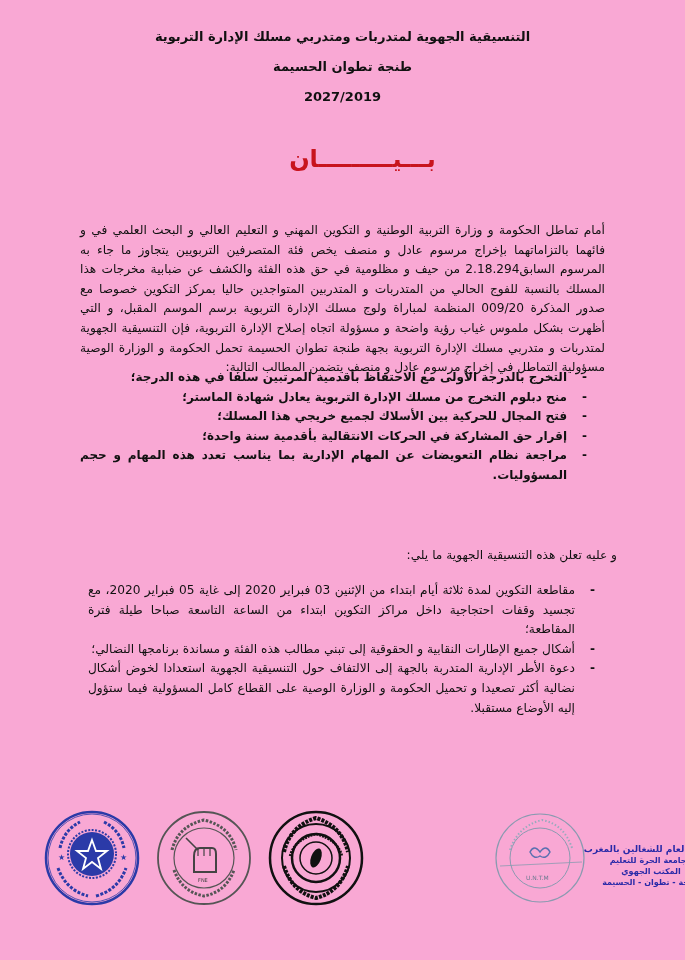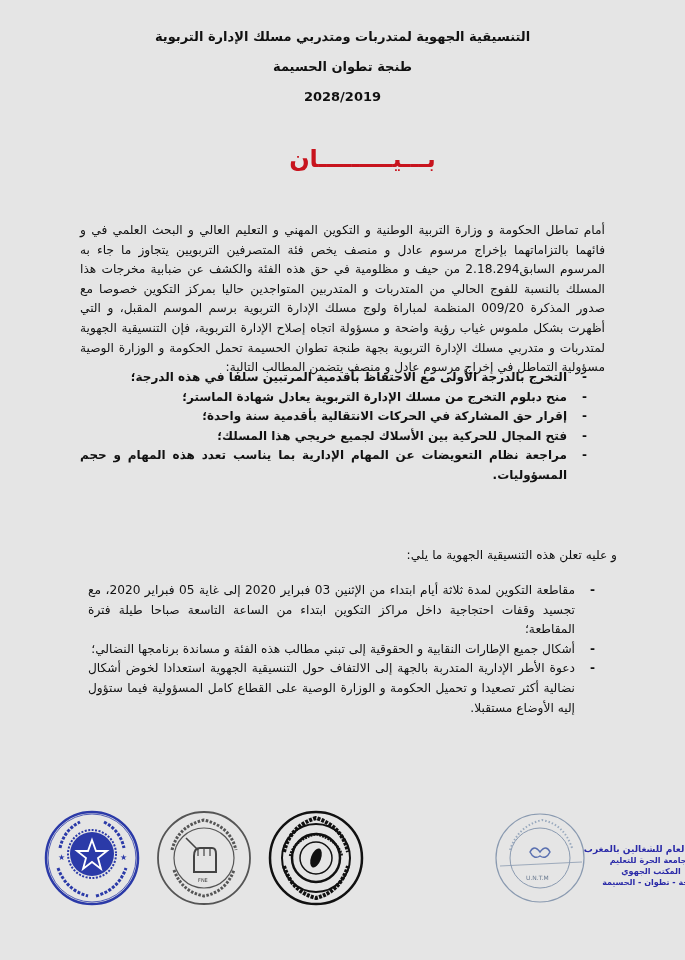--- a/index.html
+++ b/index.html
@@ -1,21 +1,21 @@
 <!DOCTYPE html>
 <html><head>
 <meta charset="utf-8">
 <style>
   html, body { margin: 0; padding: 0; background: #ffffff; }
   body {
     width: 685px; height: 960px; overflow: hidden; position: relative;
     font-family: "DejaVu Sans", "Liberation Sans", sans-serif;
     color: #111;
   }
-  .page { position: absolute; left: 0; top: 0; width: 685px; height: 960px; background: #e5e5e5; }
+  .page { position: absolute; left: 0; top: 0; width: 685px; height: 960px; background: #f9a8d4; }
   .header { position: absolute; top: 22px; left: 0; width: 685px; text-align: center; direction: rtl; }
   .header .line { font-weight: bold; font-size: 13px; line-height: 30px; height: 30px; }
   .title {
     position: absolute; top: 145px; left: 0; width: 685px; text-align: center;
     color: #c8141e; font-weight: bold; font-size: 24px; direction: rtl; letter-spacing: 2px; margin-left: 20px;
   }
   .body-text {
     position: absolute; top: 221px; left: 80px; width: 525px;
     direction: rtl; text-align: justify; font-size: 12.2px; line-height: 19.6px;
     text-align-last: right;
@@ -48,32 +48,32 @@
   .stamp-text-block .s1 { font-size: 9px; }
 </style>
 </head>
 <body>
 
 <div class="page">
 
   <div class="header">
     <div class="line">التنسيقية الجهوية لمتدربات ومتدربي مسلك الإدارة التربوية</div>
     <div class="line">طنجة تطوان الحسيمة</div>
-    <div class="line">2028/2019</div>
+    <div class="line">2027/2019</div>
   </div>
 
   <div class="title">بـــيـــــــــان</div>
 
   <div class="body-text">أمام تماطل الحكومة و وزارة التربية الوطنية و التكوين المهني و التعليم العالي و البحث العلمي في و فائهما بالتزاماتهما بإخراج مرسوم عادل و منصف يخص فئة المتصرفين التربويين يتجاوز ما جاء به المرسوم السابق2.18.294 من حيف و مظلومية في حق هذه الفئة والكشف عن ضبابية مخرجات هذا المسلك بالنسبة للفوج الحالي من المتدربات و المتدربين المتواجدين حاليا بمركز التكوين خصوصا مع صدور المذكرة 009/20 المنظمة لمباراة ولوج مسلك الإدارة التربوية برسم الموسم المقبل، و التي أظهرت بشكل ملموس غياب رؤية واضحة و مسؤولة اتجاه إصلاح الإدارة التربوية، فإن التنسيقية الجهوية لمتدربات و متدربي مسلك الإدارة التربوية بجهة طنجة تطوان الحسيمة تحمل الحكومة و الوزارة الوصية مسؤولية التماطل في إخراج مرسوم عادل و منصف يتضمن المطالب التالية:</div>
 
   <ul class="demands">
     <li>التخرج بالدرجة الأولى مع الاحتفاظ بأقدمية المرتبين سلفا في هذه الدرجة؛</li>
     <li>منح دبلوم التخرج من مسلك الإدارة التربوية يعادل شهادة الماستر؛</li>
+    <li>فتح المجال للحركية بين الأسلاك  لجميع خريجي هذا المسلك؛</li>
     <li>إقرار حق المشاركة في الحركات الانتقالية بأقدمية سنة واحدة؛</li>
-    <li>فتح المجال للحركية بين الأسلاك  لجميع خريجي هذا المسلك؛</li>
     <li>مراجعة نظام التعويضات عن المهام الإدارية بما يناسب تعدد هذه المهام و حجم المسؤوليات.</li>
   </ul>
 
   <div class="intro2">و عليه تعلن هذه التنسيقية الجهوية ما يلي:</div>
 
   <ul class="actions">
     <li>مقاطعة التكوين لمدة ثلاثة أيام ابتداء من الإثنين 03 فبراير 2020 إلى غاية 05 فبراير 2020، مع تجسيد وقفات احتجاجية داخل مراكز التكوين ابتداء من الساعة التاسعة صباحا طيلة فترة المقاطعة؛</li>
     <li>أشكال جميع الإطارات النقابية و الحقوقية إلى تبني مطالب هذه الفئة و مساندة برنامجها النضالي؛</li>
     <li>دعوة الأطر الإدارية المتدربة بالجهة إلى الالتفاف حول التنسيقية الجهوية استعدادا لخوض أشكال نضالية أكثر تصعيدا و تحميل الحكومة و الوزارة الوصية على القطاع كامل المسؤولية فيما ستؤول إليه الأوضاع مستقبلا.</li>
   </ul>

